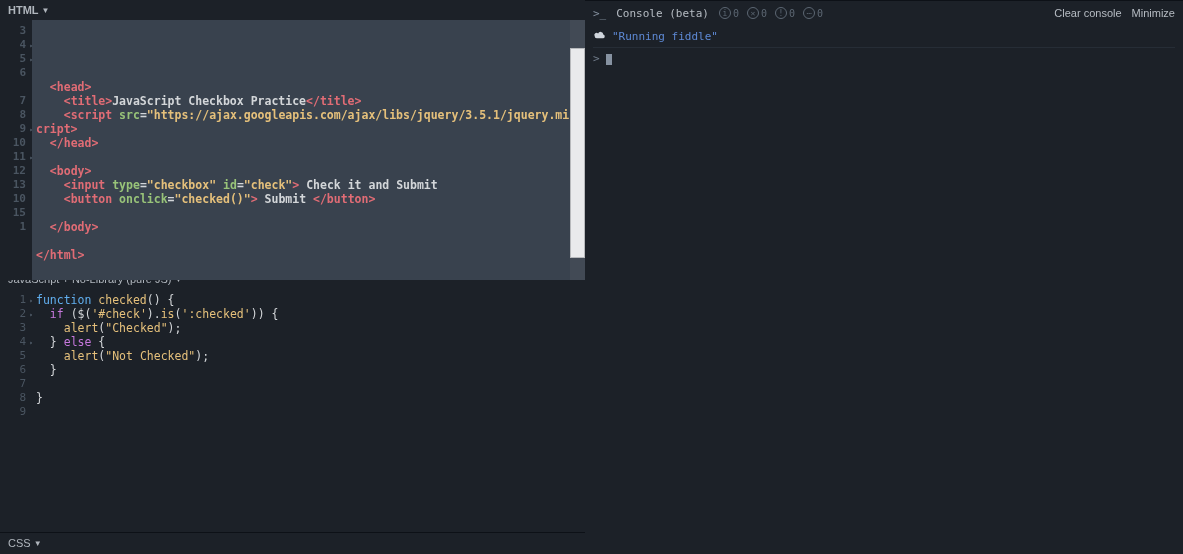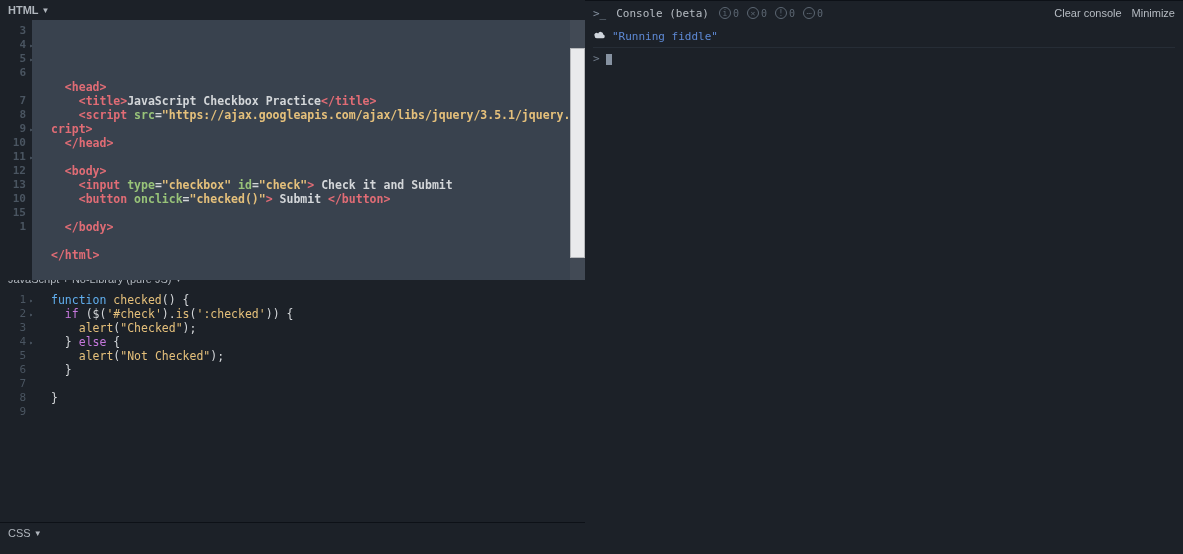--- a/index.html
+++ b/index.html
@@ -11,30 +11,30 @@
   
   .panel-header { padding:4px 8px; color:#b0b6bd; font-family:Arial, sans-serif; font-size:11px; display:flex; align-items:center; gap:3px; background:#1c2128; cursor:pointer; }
   .panel-header .caret { font-size:8px; }
 
   
   .html-panel { height:268px; display:flex; flex-direction:column;font-weight:bold; }
   .editor { flex:1; display:flex; position:relative; }
   .gutter { background:#1c2128; color:#4a5561; text-align:right; padding:4px 6px 4px 0; font-size:11px; line-height:14px; user-select:none; width:32px; }
   .gutter .ln { display:block; height:14px; position:relative;}
   .gutter .fold { position:absolute; right:-8px; top:1px; color:#4a5561; font-size:8px; }
-  .code { flex:1; background:#39424e; padding:4px 19px; font-size:11.5px; line-height:14px; white-space:pre; color:#d3d6d9; overflow:hidden; position:relative; }
+  .code { flex:1; background:#39424e; padding:4px 4px; font-size:11.5px; line-height:14px; white-space:pre; color:#d3d6d9; overflow:hidden; position:relative; }
   .code.dark { background:#1c2128; }
   .scrollbar { width:15px; background:#424a55; height:100%; position:absolute; right:0; top:0; }
   .scroll-thumb { background:#e9eaec; width:100%; border:1px solid #b7b9bc; }
   .code-line { height:14px; display:block; }
 
   
   .js-panel { flex:1; display:flex; flex-direction:column; border-top:1px solid #0d1117; }
   
-  .css-panel { height:32px; border-top:1px solid #0d1117; }
+  .css-panel { height:22px; border-top:1px solid #0d1117; }
 
   
   .t-tag  { color:#e06c75; }   
   .t-attrname { color:#98c379; }
   .t-str  { color:#e5c07b; }
   .t-fn   { color:#61afef; }
   .t-kw   { color:#c678dd; }
   .t-id   { color:#e5c07b;margin-top:16px; }
 
   

